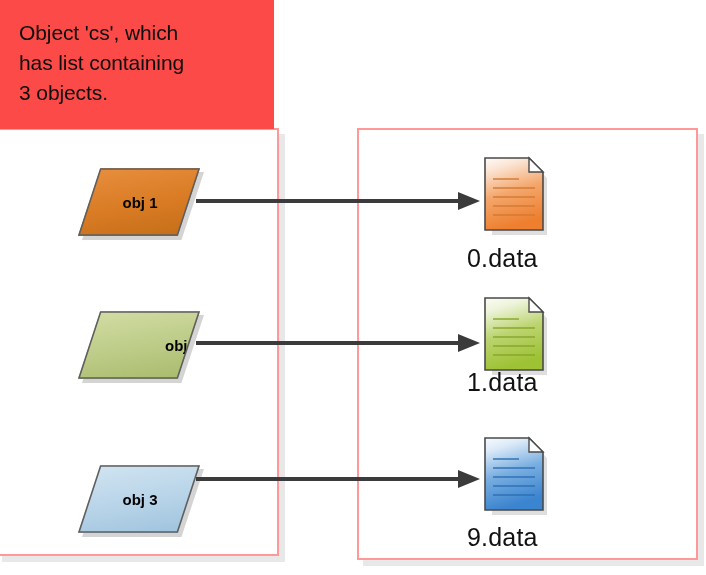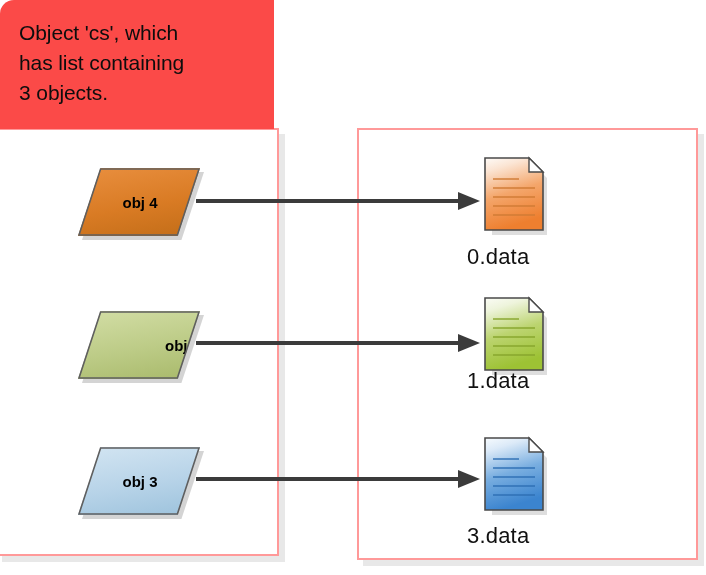--- a/index.html
+++ b/index.html
@@ -9,21 +9,20 @@
   }
   body {
     font-family: "Liberation Sans", sans-serif;
   }
   #stage {
     position: relative;
     width: 706px;
     height: 575px;
     background: #ffffff;
     overflow: hidden;
-    border-radius: 14px;
   }
 
   
   .panel {
     position: absolute;
     box-sizing: border-box;
     background: #ffffff;
     border: 2px solid #f99;
     box-shadow: 6px 6px 0 0 rgba(0,0,0,0.09);
   }
@@ -71,21 +70,21 @@
   }
   .obj-label {
     font-size: 15px;
     font-weight: bold;
     color: #000000;
     margin-left: 2px;
     letter-spacing: 0px;
   }
   #obj-1 { left: 78px;  top: 168px; }
   #obj-2 { left: 78px;  top: 311px; }
-  #obj-3 { left: 78px;  top: 447px; }
+  #obj-3 { left: 78px;  top: 465px; }
 
   
   .arrow {
     position: absolute;
     height: 22px;
     z-index: 5;
   }
   #arrow-1 { left: 196px; top: 190px; width: 284px; }
   #arrow-2 { left: 196px; top: 332px; width: 284px; }
   #arrow-3 { left: 196px; top: 468px; width: 284px; }
@@ -97,21 +96,21 @@
     height: 79px;
     z-index: 5;
   }
   #file-1 { left: 483px; top: 156px; }
   #file-2 { left: 483px; top: 296px; }
   #file-3 { left: 483px; top: 436px; }
 
   
   .file-label {
     position: absolute;
-    font-size: 22px;
+    font-size: 25px;
     color: #111111;
     font-family: "Liberation Sans", sans-serif;
     letter-spacing: 0.2px;
     z-index: 5;
     white-space: nowrap;
   }
   #label-1 { left: 467px; top: 244px; }
   #label-2 { left: 467px; top: 368px; }
   #label-3 { left: 467px; top: 523px; }
 </style>
@@ -124,21 +123,21 @@
   <div class="panel" id="panel-right"></div>
 
   <div class="caption" id="caption-left">Object 'cs', which
 has list containing
 3 objects.</div>
 
 
   <div class="obj-wrap" id="obj-1">
     <div class="obj-shadow"></div>
     <div class="obj-shape" style="background:linear-gradient(170deg,#e98f3f 0%,#d97b24 55%,#c26d18 100%);">
-      <span class="obj-label">obj 4</span>
+      <span class="obj-label">obj 1</span>
     </div>
     <svg width="122" height="68" style="position:absolute;inset:0;">
       <polygon points="22.6,1 121,1 99.4,67 1,67" fill="none" stroke="#5f5f5f" stroke-width="1.6"></polygon>
     </svg>
   </div>
 
   <div class="obj-wrap" id="obj-2">
     <div class="obj-shadow"></div>
     <div class="obj-shape" style="background:linear-gradient(170deg,#d3dea6 0%,#bccb86 55%,#a8b96a 100%);justify-content:flex-end;">
       <span class="obj-label">obj 2</span>
@@ -229,15 +228,15 @@
       <line x1="10" y1="23" x2="36" y2="23"></line>
       <line x1="10" y1="32" x2="52" y2="32"></line>
       <line x1="10" y1="41" x2="52" y2="41"></line>
       <line x1="10" y1="50" x2="52" y2="50"></line>
       <line x1="10" y1="59" x2="52" y2="59"></line>
     </g>
   </svg>
 
   <div class="file-label" id="label-1">0.data</div>
   <div class="file-label" id="label-2">1.data</div>
-  <div class="file-label" id="label-3">3.data</div>
+  <div class="file-label" id="label-3">9.data</div>
 
 </div>
 
 </body></html>

